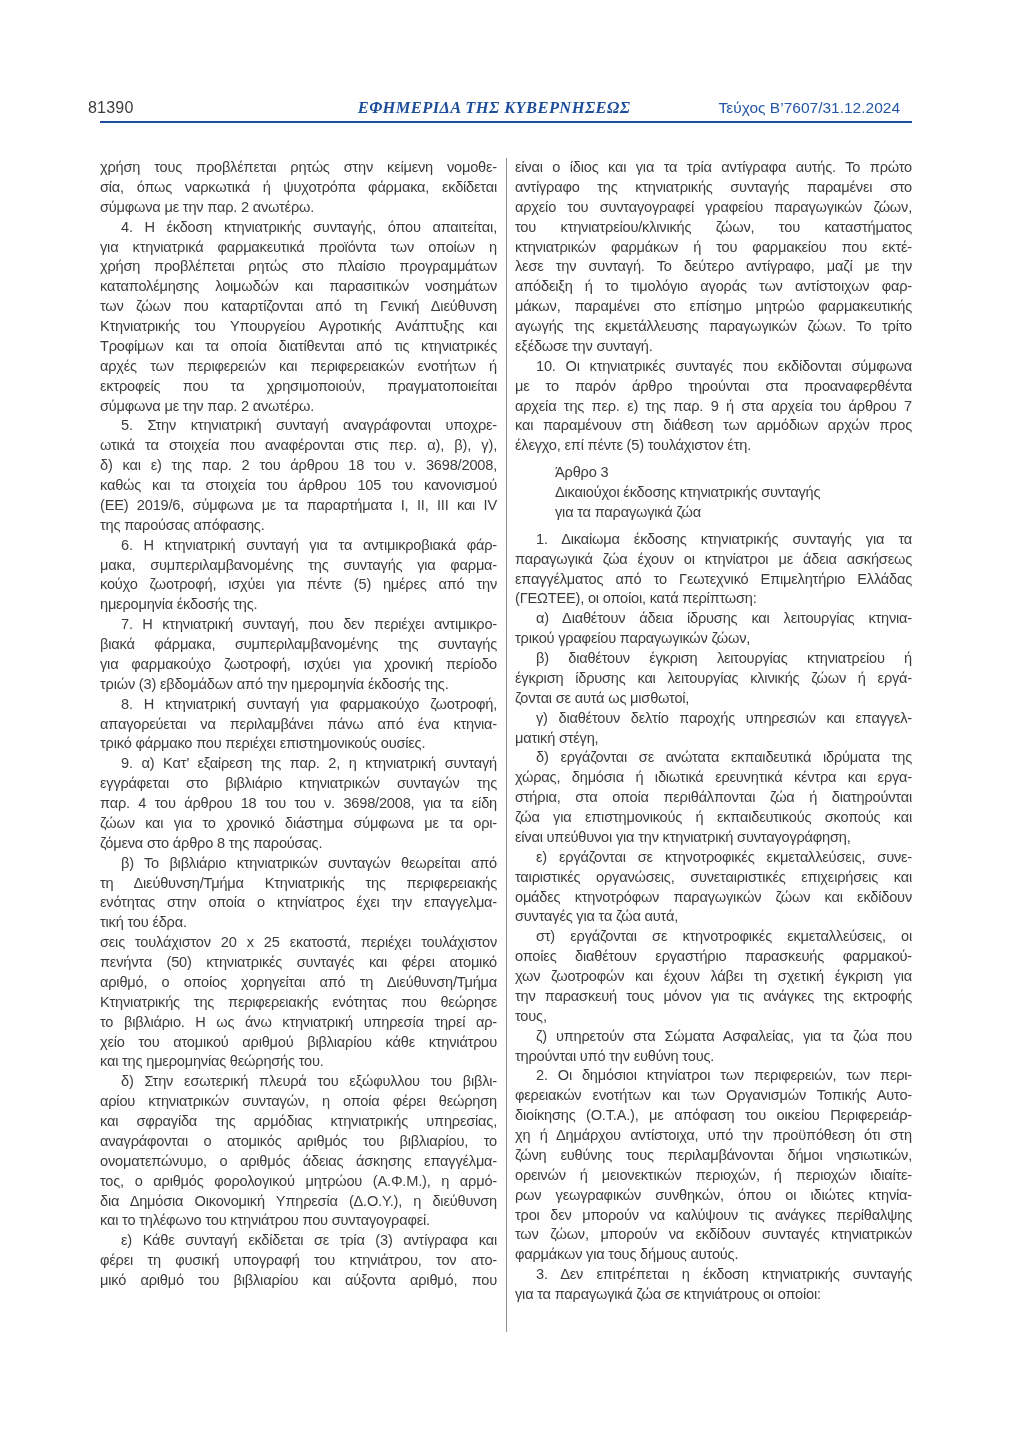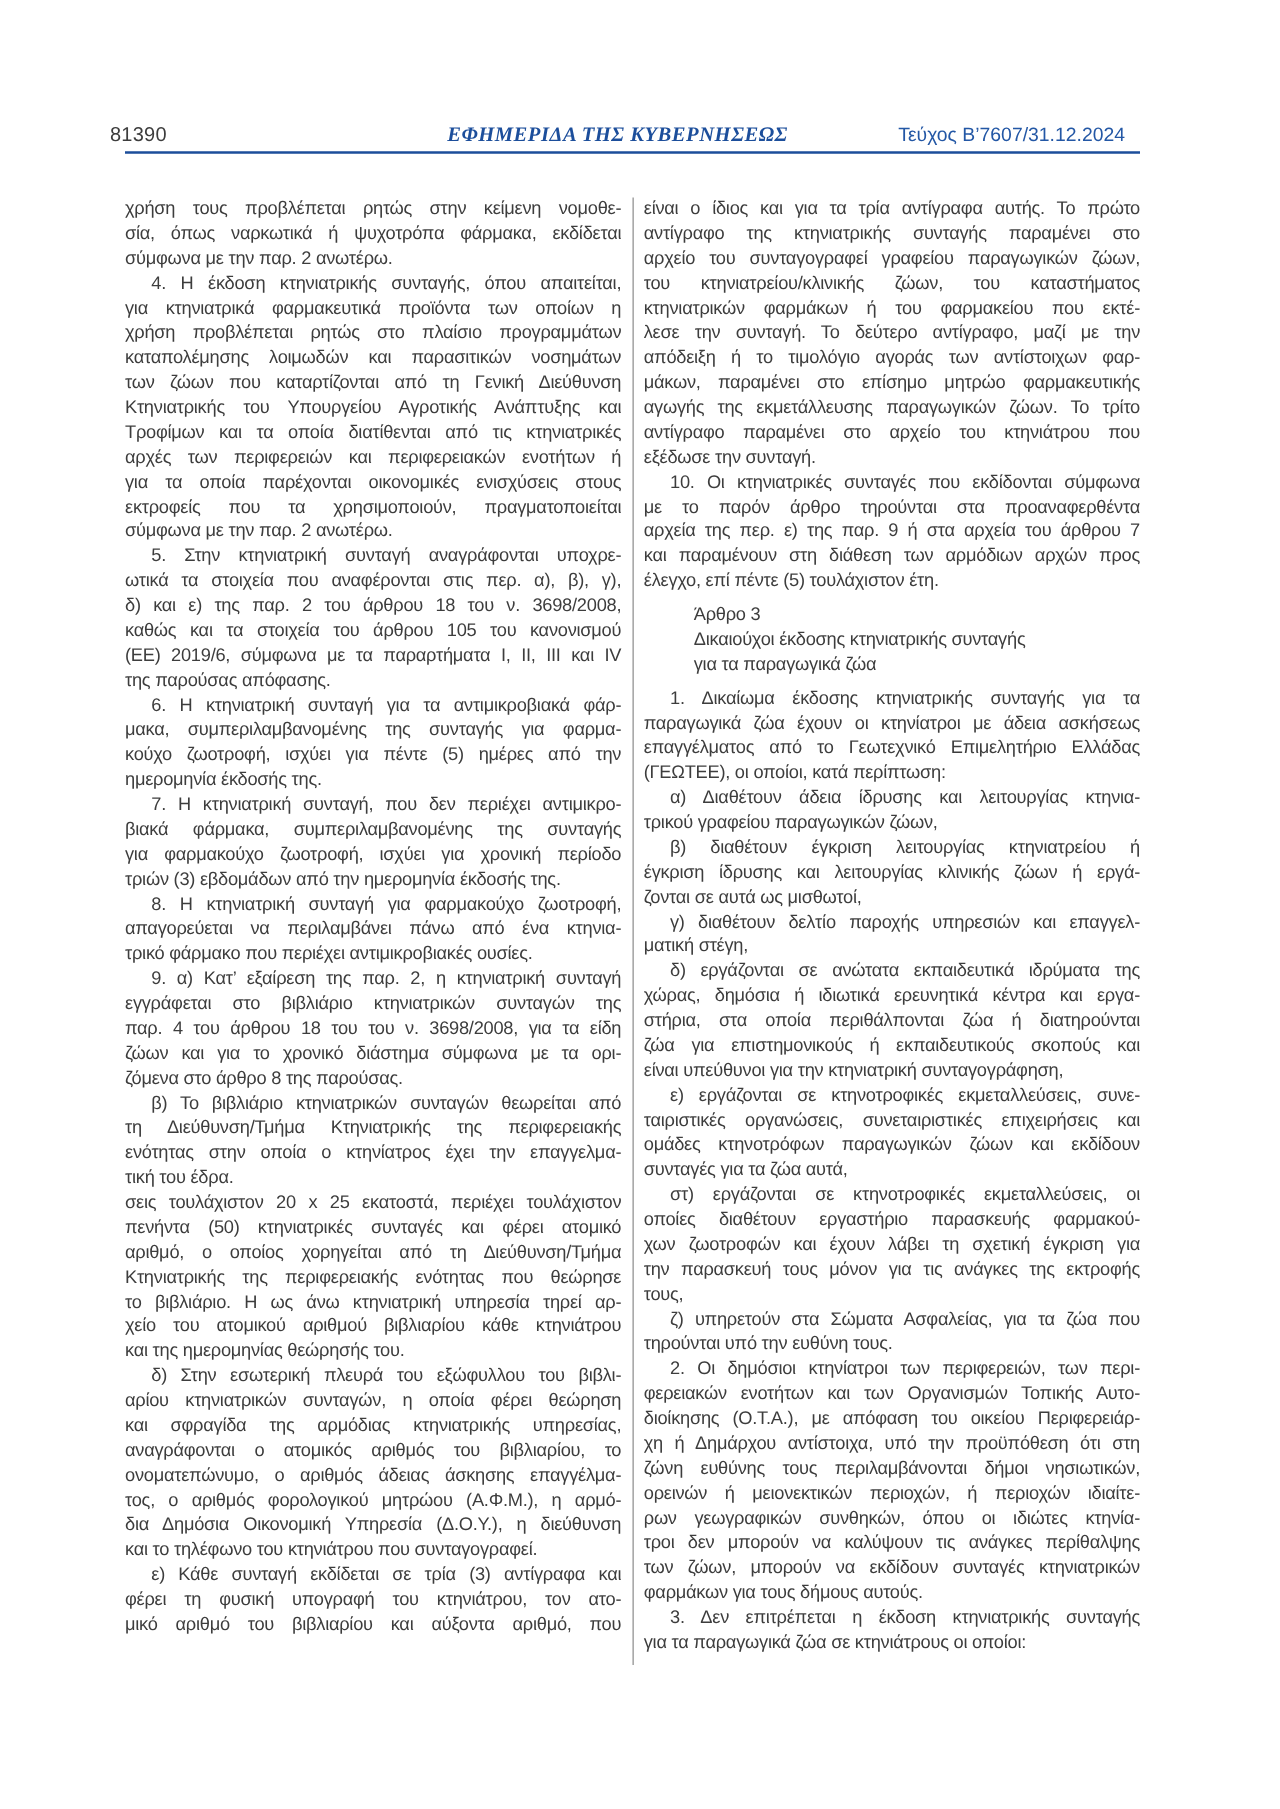--- a/index.html
+++ b/index.html
@@ -66,40 +66,39 @@
     <div class="line jf">σία, όπως ναρκωτικά ή ψυχοτρόπα φάρμακα, εκδίδεται</div>
     <div class="line pl">σύμφωνα με την παρ. 2 ανωτέρω.</div>
     <div class="line jf ind">4. Η έκδοση κτηνιατρικής συνταγής, όπου απαιτείται,</div>
     <div class="line jf">για κτηνιατρικά φαρμακευτικά προϊόντα των οποίων η</div>
     <div class="line jf">χρήση προβλέπεται ρητώς στο πλαίσιο προγραμμάτων</div>
     <div class="line jf">καταπολέμησης λοιμωδών και παρασιτικών νοσημάτων</div>
     <div class="line jf">των ζώων που καταρτίζονται από τη Γενική Διεύθυνση</div>
     <div class="line jf">Κτηνιατρικής του Υπουργείου Αγροτικής Ανάπτυξης και</div>
     <div class="line jf">Τροφίμων και τα οποία διατίθενται από τις κτηνιατρικές</div>
     <div class="line jf">αρχές των περιφερειών και περιφερειακών ενοτήτων ή</div>
-    <div class="line jf">για τα οποία παρέχονται οικονομικές ενισχύσεις στους</div>
     <div class="line jf">εκτροφείς που τα χρησιμοποιούν, πραγματοποιείται</div>
     <div class="line pl">σύμφωνα με την παρ. 2 ανωτέρω.</div>
     <div class="line jf ind">5. Στην κτηνιατρική συνταγή αναγράφονται υποχρε-</div>
     <div class="line jf">ωτικά τα στοιχεία που αναφέρονται στις περ. α), β), γ),</div>
     <div class="line jf">δ) και ε) της παρ. 2 του άρθρου 18 του ν. 3698/2008,</div>
     <div class="line jf">καθώς και τα στοιχεία του άρθρου 105 του κανονισμού</div>
     <div class="line jf">(ΕΕ) 2019/6, σύμφωνα με τα παραρτήματα Ι, ΙΙ, ΙΙΙ και IV</div>
     <div class="line pl">της παρούσας απόφασης.</div>
     <div class="line jf ind">6. Η κτηνιατρική συνταγή για τα αντιμικροβιακά φάρ-</div>
     <div class="line jf">μακα, συμπεριλαμβανομένης της συνταγής για φαρμα-</div>
     <div class="line jf">κούχο ζωοτροφή, ισχύει για πέντε (5) ημέρες από την</div>
     <div class="line pl">ημερομηνία έκδοσής της.</div>
     <div class="line jf ind">7. Η κτηνιατρική συνταγή, που δεν περιέχει αντιμικρο-</div>
     <div class="line jf">βιακά φάρμακα, συμπεριλαμβανομένης της συνταγής</div>
     <div class="line jf">για φαρμακούχο ζωοτροφή, ισχύει για χρονική περίοδο</div>
     <div class="line pl">τριών (3) εβδομάδων από την ημερομηνία έκδοσής της.</div>
     <div class="line jf ind">8. Η κτηνιατρική συνταγή για φαρμακούχο ζωοτροφή,</div>
     <div class="line jf">απαγορεύεται να περιλαμβάνει πάνω από ένα κτηνια-</div>
-    <div class="line pl">τρικό φάρμακο που περιέχει αντιμικροβιακές ουσίες.</div>
+    <div class="line pl">τρικό φάρμακο που περιέχει επιστημονικούς ουσίες.</div>
     <div class="line jf ind">9. α) Κατ’ εξαίρεση της παρ. 2, η κτηνιατρική συνταγή</div>
     <div class="line jf">εγγράφεται στο βιβλιάριο κτηνιατρικών συνταγών της</div>
     <div class="line jf">παρ. 4 του άρθρου 18 του του ν. 3698/2008, για τα είδη</div>
     <div class="line jf">ζώων και για το χρονικό διάστημα σύμφωνα με τα ορι-</div>
     <div class="line pl">ζόμενα στο άρθρο 8 της παρούσας.</div>
     <div class="line jf ind">β) Το βιβλιάριο κτηνιατρικών συνταγών θεωρείται από</div>
     <div class="line jf">τη Διεύθυνση/Τμήμα Κτηνιατρικής της περιφερειακής</div>
     <div class="line jf">ενότητας στην οποία ο κτηνίατρος έχει την επαγγελμα-</div>
     <div class="line pl">τική του έδρα.</div>
     <div class="line jf">σεις τουλάχιστον 20 x 25 εκατοστά, περιέχει τουλάχιστον</div>
@@ -125,21 +124,20 @@
 <div class="col col-right">
     <div class="line jf">είναι ο ίδιος και για τα τρία αντίγραφα αυτής. Το πρώτο</div>
     <div class="line jf">αντίγραφο της κτηνιατρικής συνταγής παραμένει στο</div>
     <div class="line jf">αρχείο του συνταγογραφεί γραφείου παραγωγικών ζώων,</div>
     <div class="line jf">του κτηνιατρείου/κλινικής ζώων, του καταστήματος</div>
     <div class="line jf">κτηνιατρικών φαρμάκων ή του φαρμακείου που εκτέ-</div>
     <div class="line jf">λεσε την συνταγή. Το δεύτερο αντίγραφο, μαζί με την</div>
     <div class="line jf">απόδειξη ή το τιμολόγιο αγοράς των αντίστοιχων φαρ-</div>
     <div class="line jf">μάκων, παραμένει στο επίσημο μητρώο φαρμακευτικής</div>
     <div class="line jf">αγωγής της εκμετάλλευσης παραγωγικών ζώων. Το τρίτο</div>
-    <div class="line jf">αντίγραφο παραμένει στο αρχείο του κτηνιάτρου που</div>
     <div class="line pl">εξέδωσε την συνταγή.</div>
     <div class="line jf ind">10. Οι κτηνιατρικές συνταγές που εκδίδονται σύμφωνα</div>
     <div class="line jf">με το παρόν άρθρο τηρούνται στα προαναφερθέντα</div>
     <div class="line jf">αρχεία της περ. ε) της παρ. 9 ή στα αρχεία του άρθρου 7</div>
     <div class="line jf">και παραμένουν στη διάθεση των αρμόδιων αρχών προς</div>
     <div class="line pl">έλεγχο, επί πέντε (5) τουλάχιστον έτη.</div>
     <div class="line hd" style="margin-top: 7px;">Άρθρο 3</div>
     <div class="line hd">Δικαιούχοι έκδοσης κτηνιατρικής συνταγής</div>
     <div class="line hd">για τα παραγωγικά ζώα</div>
     <div class="line jf ind" style="margin-top: 7px;">1. Δικαίωμα έκδοσης κτηνιατρικής συνταγής για τα</div>

